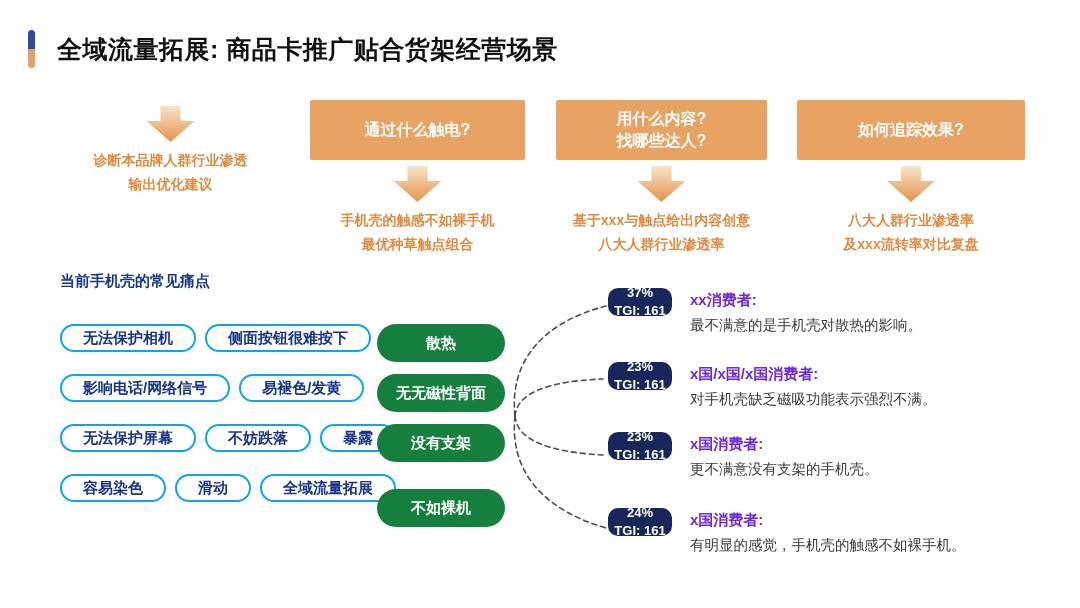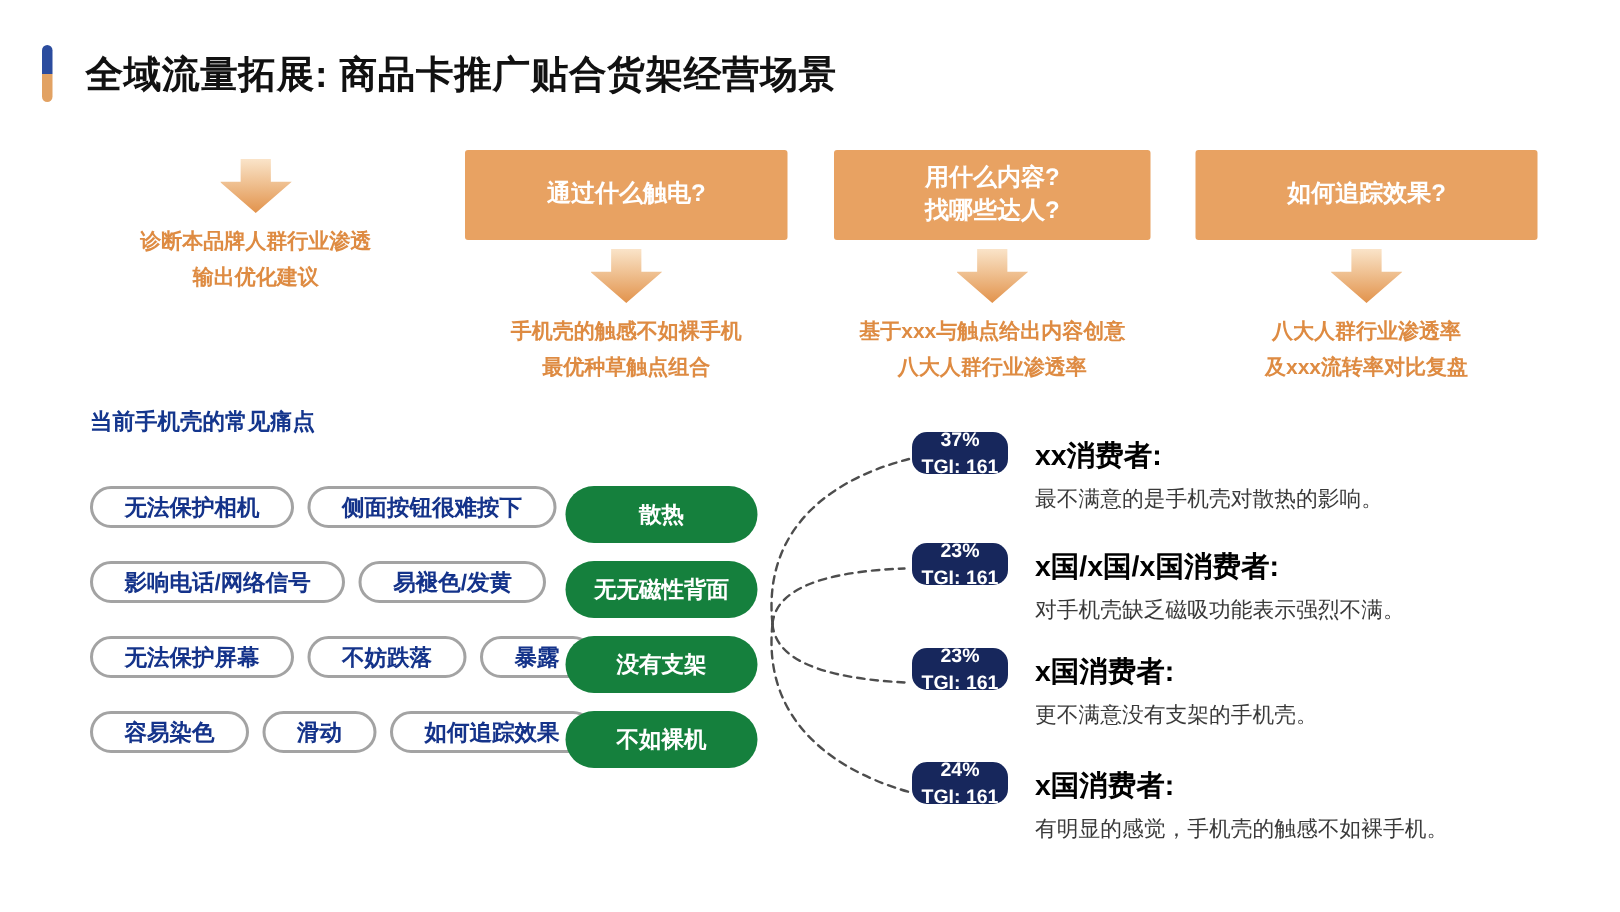--- a/index.html
+++ b/index.html
@@ -22,39 +22,39 @@
   .arrow{width:48px;height:36px;margin-top:6px;
          background:linear-gradient(180deg,#FAE4C9 0%,#EFC091 45%,#E2934C 100%);
          clip-path:polygon(29% 0,71% 0,71% 42%,100% 42%,50% 100%,0 42%,29% 42%);}
   .step-detail{margin-top:7px;color:#DE8B42;font-size:14px;font-weight:700;
                line-height:1.7;text-align:center;}
 
   
   .section-title{position:absolute;left:60px;top:272px;font-size:15px;font-weight:700;color:#14368D;}
   .pill-row{position:absolute;left:60px;display:flex;gap:9px;}
   .r0{top:324px;} .r1{top:374px;} .r2{top:424px;} .r3{top:474px;}
-  .pill{box-sizing:border-box;height:28px;border:2px solid #a3a3a3;border-radius:20px;
+  .pill{box-sizing:border-box;height:28px;border:2px solid #0ea5e9;border-radius:20px;
         background:#fff;color:#14338A;font-size:15px;font-weight:700;
         display:flex;align-items:center;padding:0 21px;white-space:nowrap;}
   .solid-pill{position:absolute;left:377px;width:128px;height:38px;border-radius:19px;
               background:#15803d;color:#fff;font-size:15px;font-weight:700;
               display:flex;align-items:center;justify-content:center;white-space:nowrap;}
-  .h0{top:324px;} .h1{top:374px;} .h2{top:424px;} .h3{top:474px;text-align:center;}
+  .h0{top:324px;} .h1{top:374px;} .h2{top:424px;} .h3{top:489px;text-align:center;}
 
   
   .connectors{position:absolute;left:0;top:0;width:1080px;height:608px;pointer-events:none;}
 
   
   .tgi-box{position:absolute;left:608px;width:64px;height:28px;background:#17275C;border-radius:10px;
            color:#fff;display:flex;flex-direction:column;justify-content:center;align-items:center;
            font-size:13px;font-weight:700;line-height:1.4;}
   .t0{top:288px;} .t1{top:362px;} .t2{top:432px;} .t3{top:508px;}
   .insight-text{position:absolute;left:690px;width:380px;}
   .x0{top:291px;} .x1{top:365px;} .x2{top:435px;} .x3{top:511px;}
-  .insight-heading{font-size:19px;font-weight:700;color:#000000;}
+  .insight-heading{font-size:15px;font-weight:700;color:#6d28d9;}
   .insight-body{margin-top:6px;font-size:14.5px;color:#3a3a3a;}
 </style>
 </head>
 <body>
 
 <div class="page">
 
   <div class="header">
     <div class="accent-bar"></div>
     <div class="page-title">全域流量拓展: 商品卡推广贴合货架经营场景</div>
@@ -115,21 +115,21 @@
     <div class="pill">易褪色/发黄</div>
   </div>
   <div class="pill-row r2">
     <div class="pill">无法保护屏幕</div>
     <div class="pill">不妨跌落</div>
     <div class="pill">暴露</div>
   </div>
   <div class="pill-row r3">
     <div class="pill">容易染色</div>
     <div class="pill">滑动</div>
-    <div class="pill">如何追踪效果</div>
+    <div class="pill">全域流量拓展</div>
   </div>
 
   <div class="solid-pill h0">散热</div>
   <div class="solid-pill h1">无无磁性背面</div>
   <div class="solid-pill h2">没有支架</div>
   <div class="solid-pill h3">不如裸机</div>
 
   <svg class="connectors" viewBox="0 0 1080 608" xmlns="http://www.w3.org/2000/svg">
     <g fill="none" stroke="#4d4d4d" stroke-width="1.6" stroke-dasharray="5 4" stroke-linecap="round">
       <path d="M515,416 C509,360 544,322 606,306"></path>

